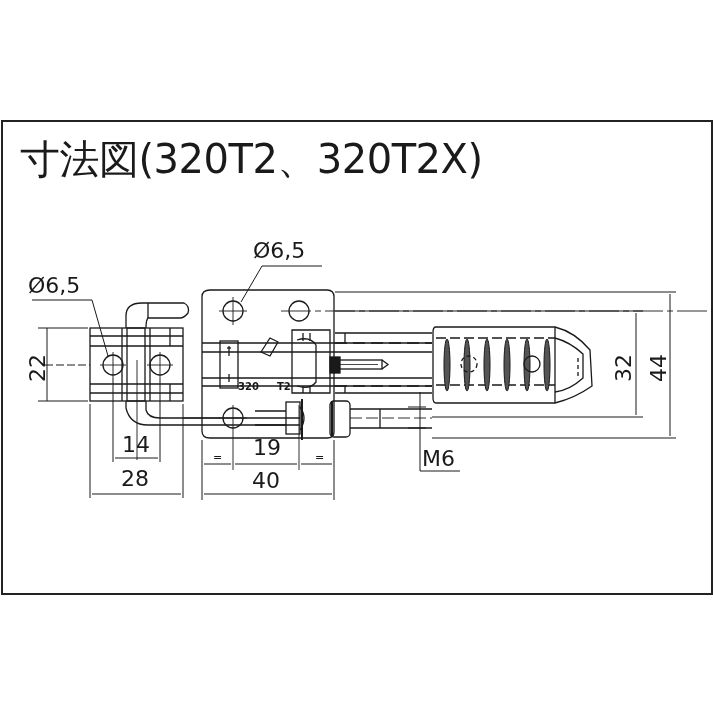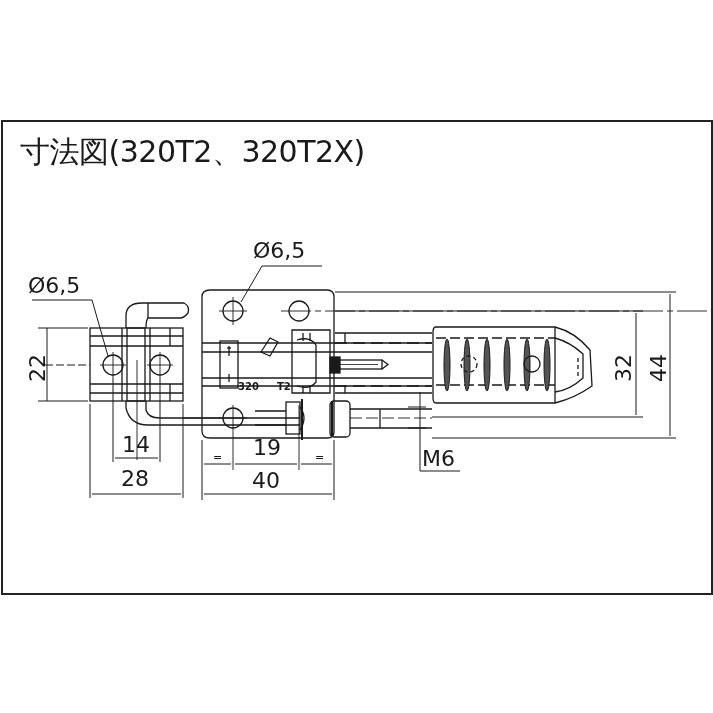--- a/index.html
+++ b/index.html
@@ -3,21 +3,21 @@
 <meta charset="utf-8">
 <style>
   html, body { margin: 0; padding: 0; background: #ffffff; }
   body { width: 713px; height: 713px; position: relative; overflow: hidden; }
   .frame {
     position: absolute; left: 1px; top: 120px; width: 708px; height: 471px;
     border: 2px solid #222; box-sizing: content-box; background: #fff;
   }
   .title {
     position: absolute; left: 20px; top: 132px;
-    font-family: "DejaVu Sans", sans-serif; font-size: 30px; color: #1a1a1a;
+    font-family: "DejaVu Sans", sans-serif; font-size: 40px; color: #1a1a1a;
     letter-spacing: -0.5px; white-space: nowrap;
   }
   svg.drawing { position: absolute; left: 0; top: 0; }
   svg text { font-family: "DejaVu Sans", sans-serif; fill: #1a1a1a; }
 </style>
 </head>
 <body>
 
 <div class="frame"></div>
 <div class="title">寸法図(320T2、320T2X)</div>

